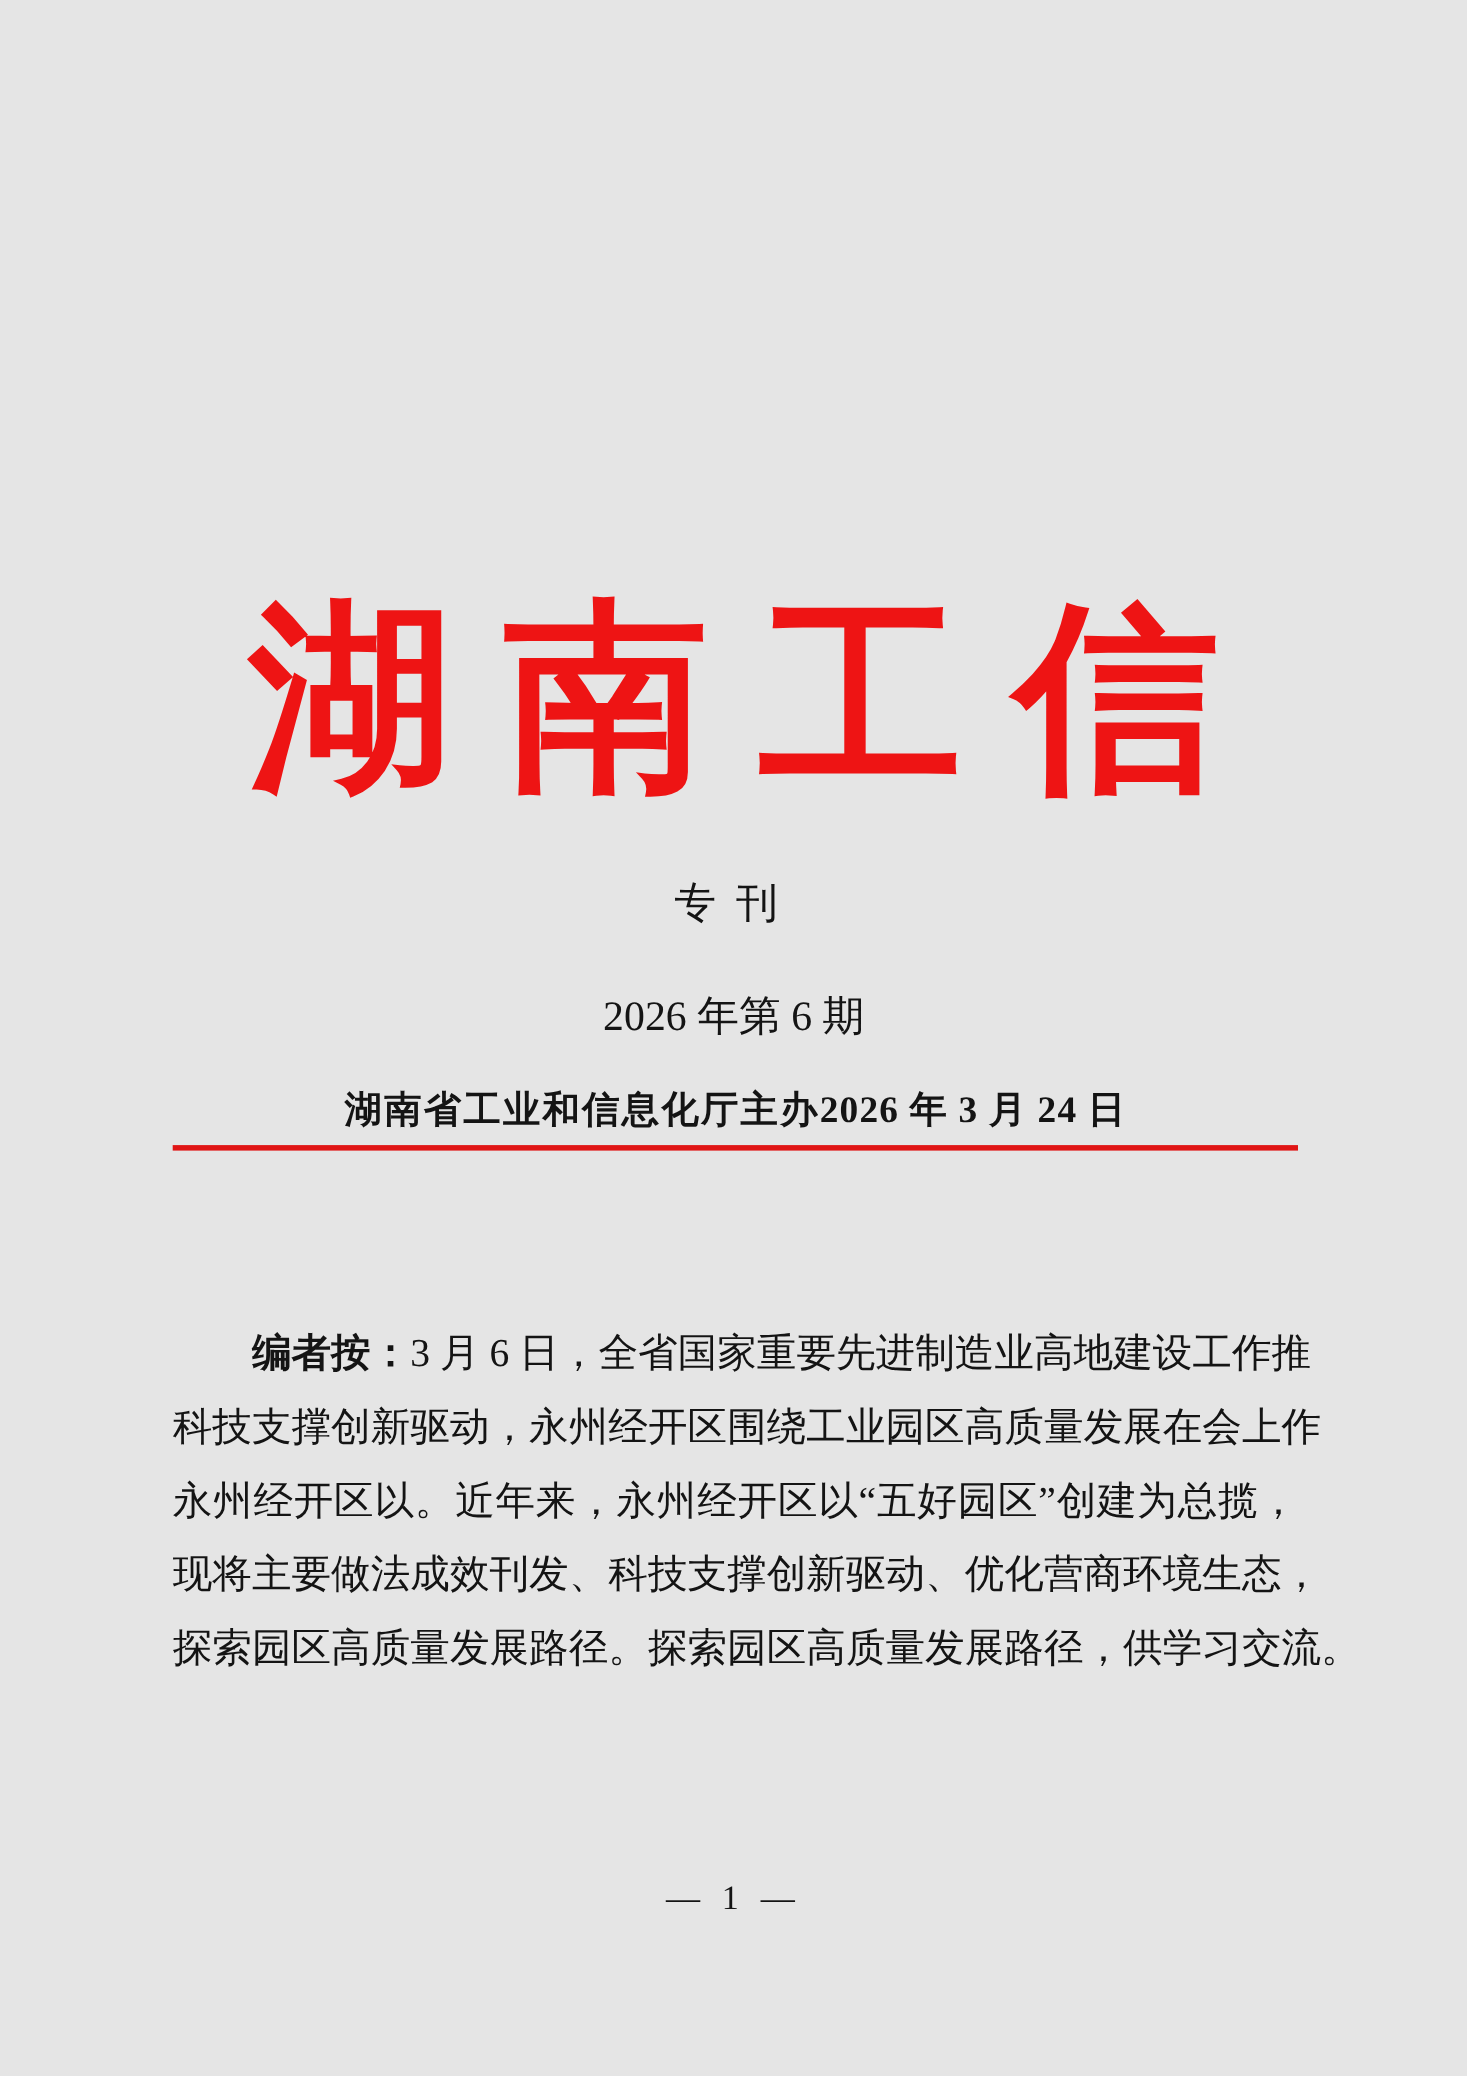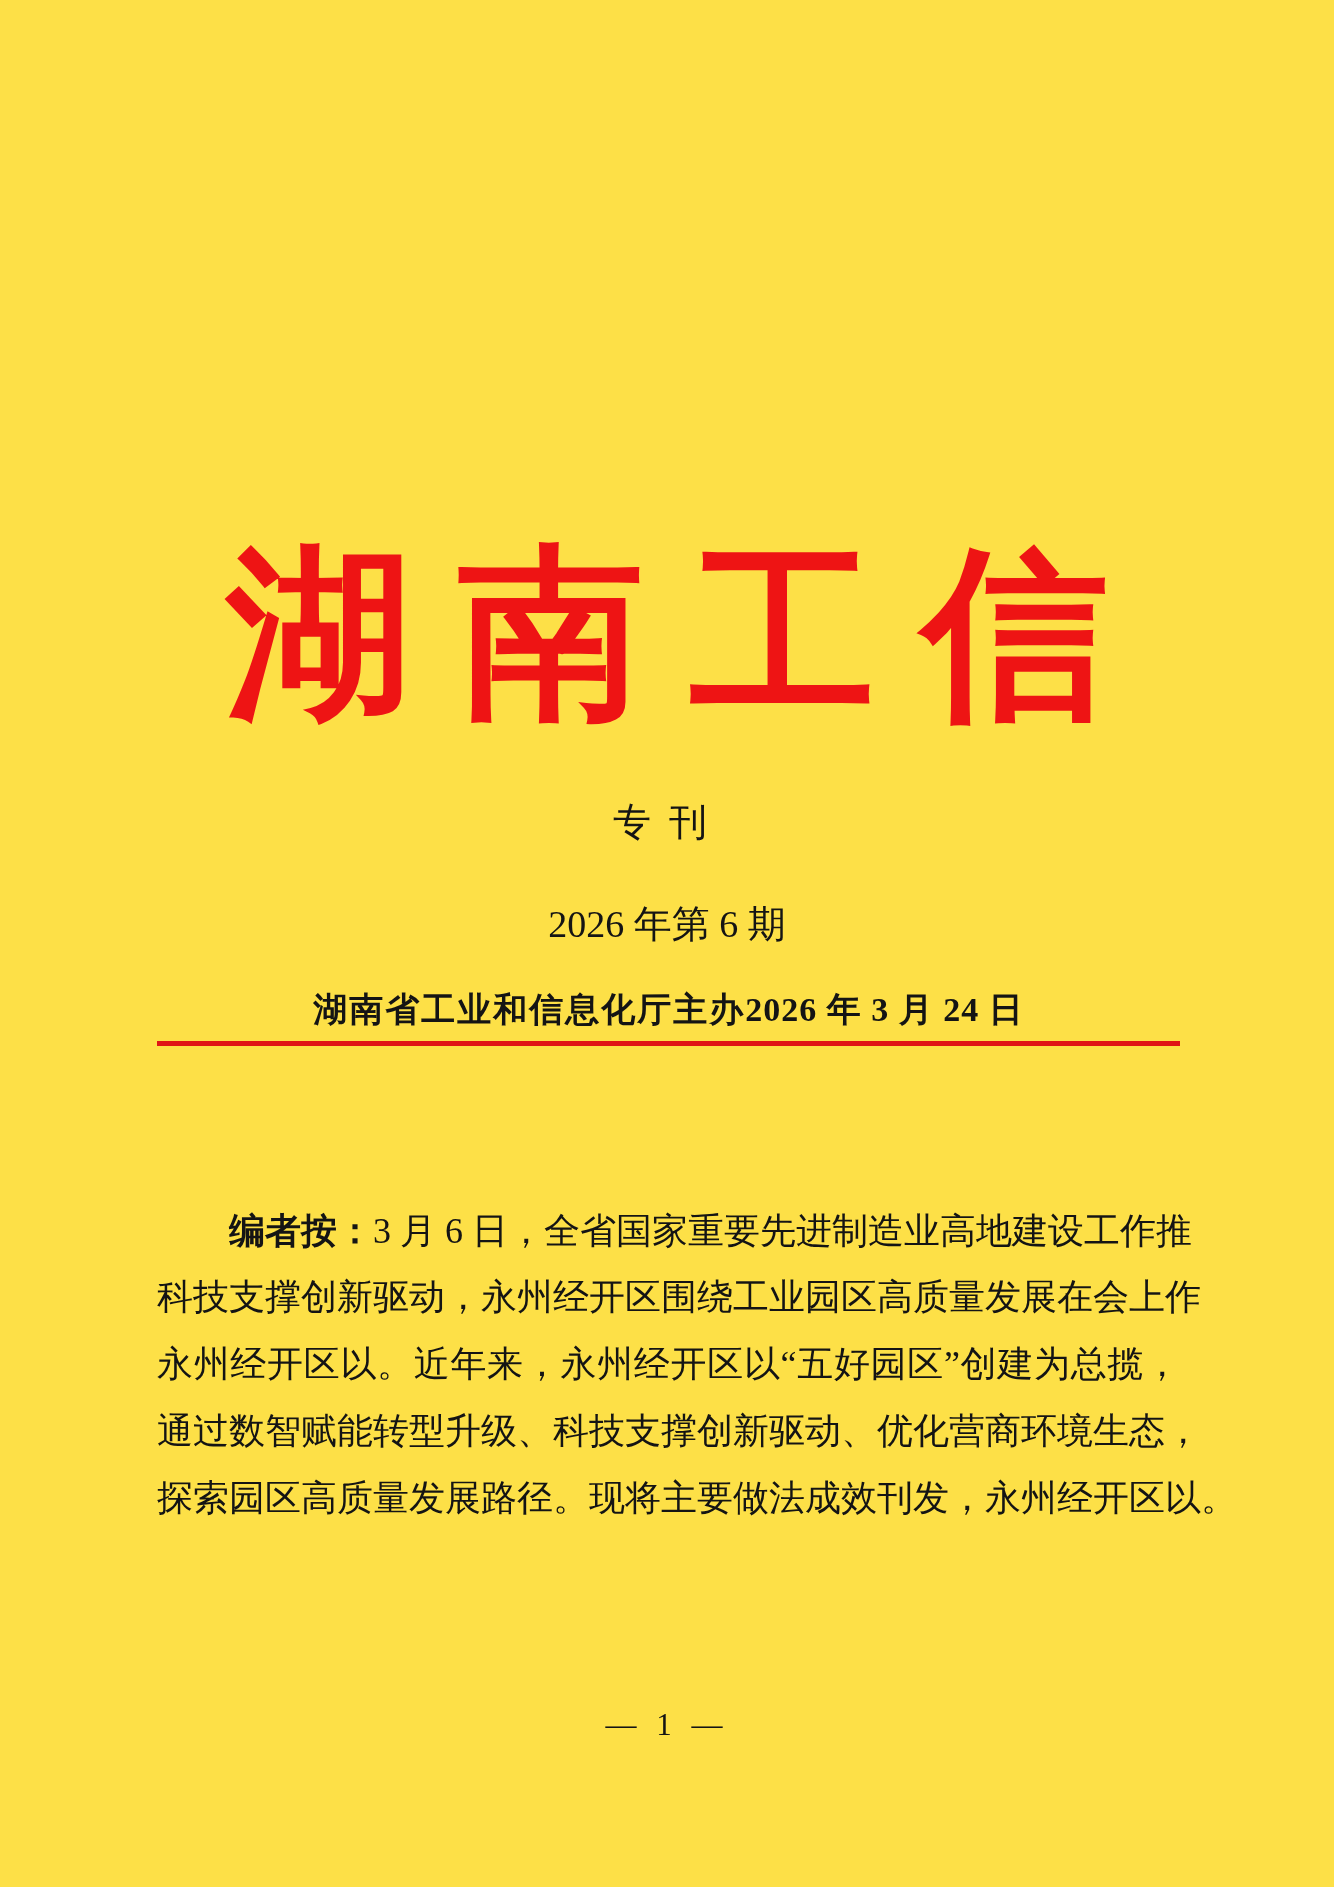--- a/index.html
+++ b/index.html
@@ -4,21 +4,21 @@
 <style>
   html, body {
     margin: 0;
     padding: 0;
     background: #ffffff;
   }
   .page {
     position: relative;
     width: 1334px;
     height: 1887px;
-    background: #fde047;
+    background: #e5e5e5;
     overflow: hidden;
     font-family: "Liberation Serif", serif;
     color: var(--text, #141414);
   }
   
   .masthead-title {
     position: absolute;
     top: 534px;
     left: 0;
     right: 0;
@@ -132,19 +132,19 @@
     <span class="organizer">湖南省工业和信息化厅主办</span>
     <span class="pub-date">2026 年 3 月 24 日</span>
   </div>
 
   <div class="red-rule"></div>
 
   <div class="body-text">
     <div class="line first"><span class="bold-label">编者按：</span><span>3 月 6 日，全省国家重要先进制造业高地建设工作推</span></div>
     <div class="line">科技支撑创新驱动，永州经开区围绕工业园区高质量发展在会上作</div>
     <div class="line">永州经开区以。近年来，永州经开区以“五好园区”创建为总揽，</div>
-    <div class="line">通过数智赋能转型升级、科技支撑创新驱动、优化营商环境生态，</div>
-    <div class="line">探索园区高质量发展路径。现将主要做法成效刊发，永州经开区以。</div>
+    <div class="line">现将主要做法成效刊发、科技支撑创新驱动、优化营商环境生态，</div>
+    <div class="line">探索园区高质量发展路径。探索园区高质量发展路径，供学习交流。</div>
   </div>
 
   <div class="page-number">— 1 —</div>
 
 </div>
 
 </body></html>

